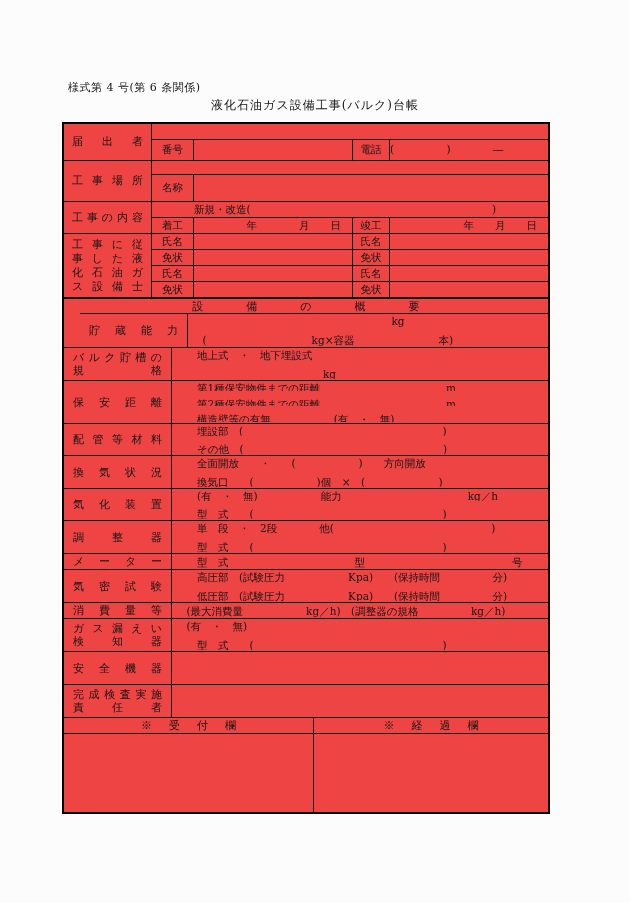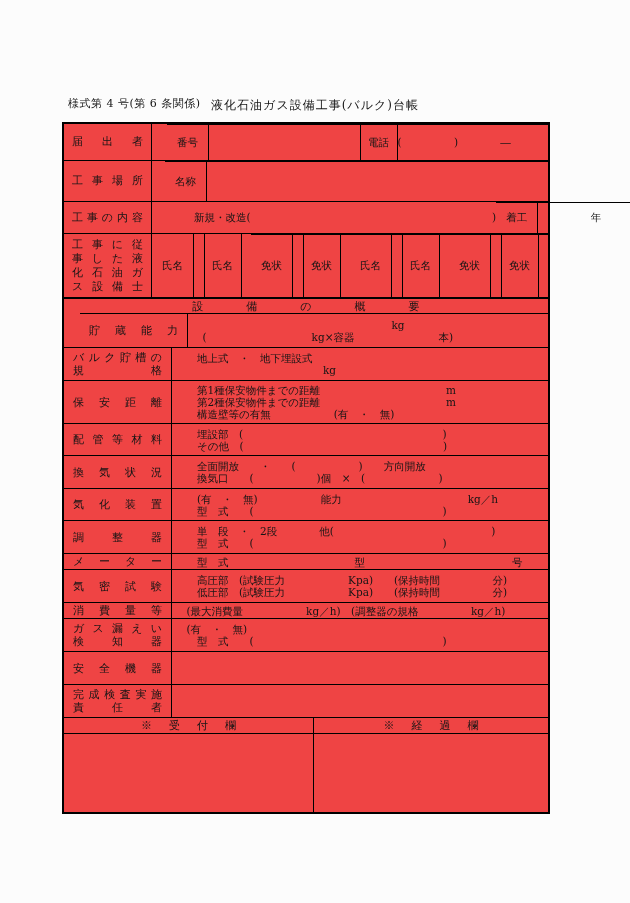--- a/index.html
+++ b/index.html
@@ -5,21 +5,21 @@
   * { box-sizing: border-box; margin: 0; padding: 0; }
   html, body { width: 630px; height: 903px; }
   body {
     background: #fcfcfc;
     color: #151515;
     font-family: "DejaVu Serif", "Liberation Serif", serif;
   }
   .sheet { position: relative; width: 630px; height: 903px; overflow: hidden; }
 
   .formno {
-    position: absolute; left: 68px; top: 96px;
+    position: absolute; left: 68px; top: 80px;
     font-size: 11px; letter-spacing: 0.5px;
   }
   .title {
     position: absolute; top: 97px; left: 0; width: 630px;
     text-align: center; font-size: 12px; letter-spacing: 1px;
   }
 
   .tbl {
     position: absolute; left: 62px; top: 122px; width: 488px;
     border: 2px solid #000; background: #ef4444;
@@ -35,21 +35,21 @@
 
   .lbl {
     width: 88px; flex: none; border-right: 1px solid #000;
     display: flex; flex-direction: column; justify-content: center;
     padding: 0 8px;
   }
   .jl {
     font-size: 11px; line-height: 14px;
     text-align: justify; text-align-last: justify;
   }
-  .bdy { flex: 1; display: flex; flex-direction: row; min-width: 0; text-align: right; }
+  .bdy { flex: 1; display: flex; flex-direction: column; min-width: 0; text-align: right; }
   .srow { display: flex; flex: 1; min-height: 0; }
   .srow + .srow { border-top: 1px solid #000; }
   .se15 { flex: 0 0 15px; }
   .se13 { flex: 0 0 13px; }
   .sub {
     width: 42px; flex: none; border-right: 1px solid #000;
     display: flex; align-items: center; justify-content: center;
     font-size: 10.5px;
   }
   .rlbl {
@@ -70,21 +70,21 @@
   .hdrcell span { letter-spacing: 43px; margin-right: -43px; white-space: pre; }
 
   .slbl {
     width: 108px; flex: none; border-right: 1px solid #000;
     display: flex; flex-direction: column; justify-content: center;
     padding: 0 9px;
   }
   .slbl .jl { line-height: 13px; }
   .scontent {
     flex: 1; min-width: 0; display: flex; flex-direction: column;
-    justify-content: center; padding: 1px 0;
+    justify-content: flex-end; padding: 1px 0; gap: 7px;
   }
   .pline {
     font-size: 10.5px; line-height: 12px; white-space: pre;
     padding-left: 4px; overflow: hidden;
   }
 
   .fcell { display: flex; align-items: center; justify-content: center; font-size: 11px; }
   .fcell span { letter-spacing: 3px; margin-right: -3px; white-space: pre; }
   .fleft { width: 250px; flex: none; border-right: 1px solid #000; }
   .fright { flex: 1; }

